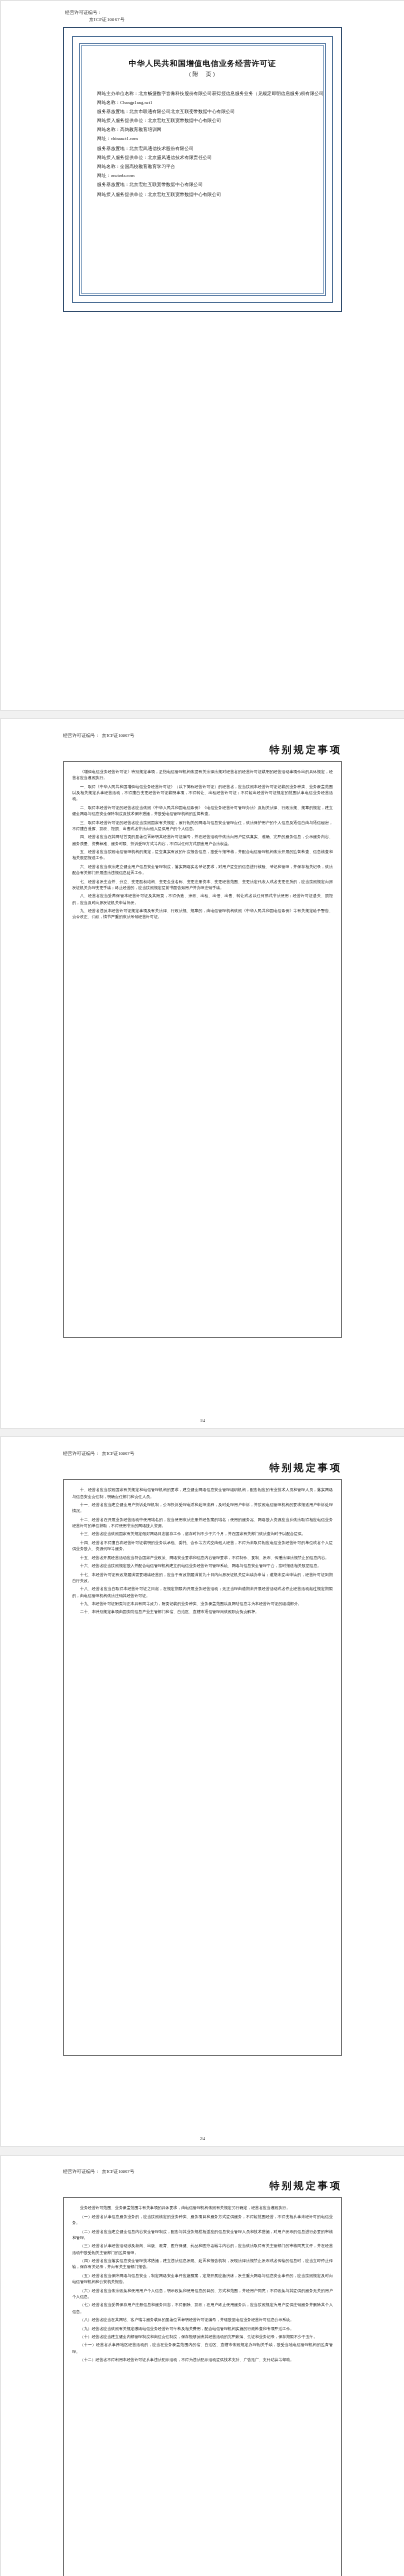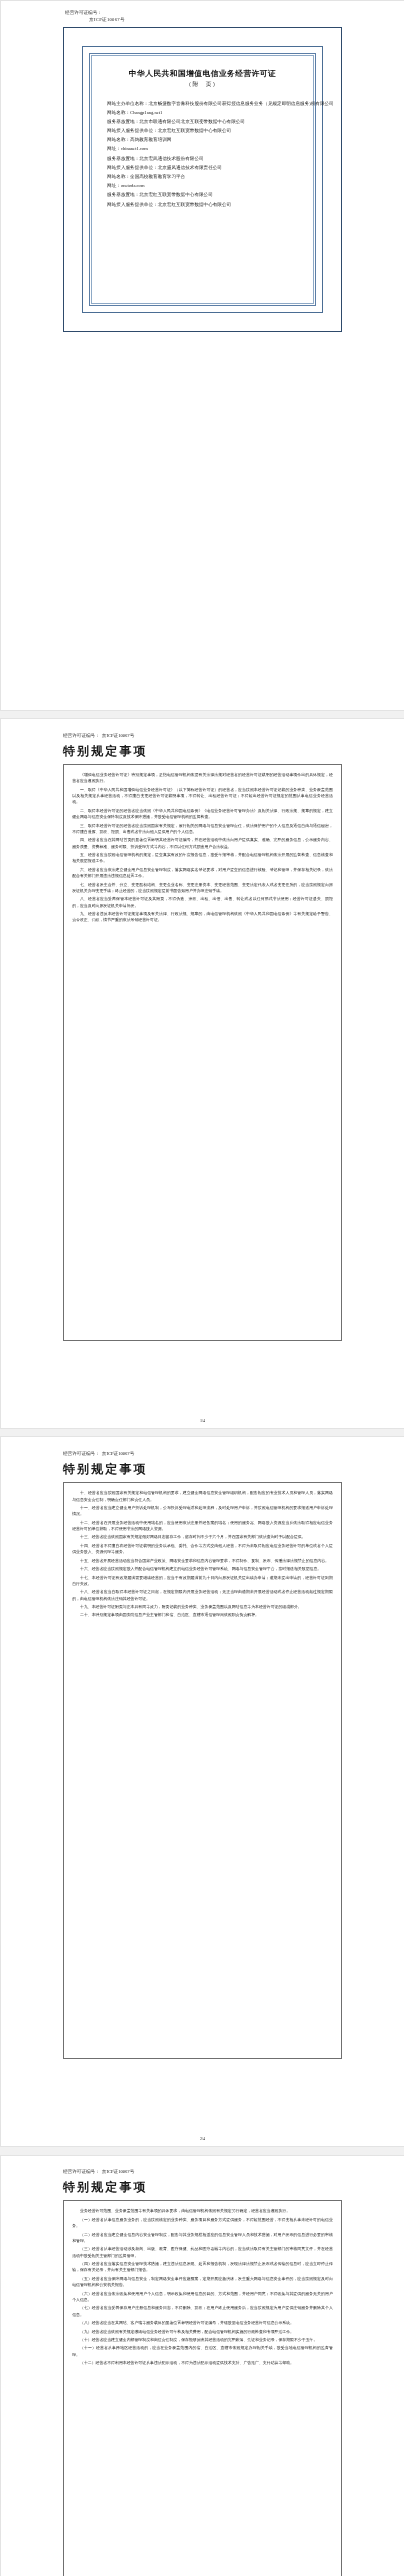--- a/index.html
+++ b/index.html
@@ -38,21 +38,21 @@
     line-height: 1.5;
     margin-bottom: 3.1px;
     padding-left: 2.1px;
     color: #1c1c1c;
   }
   .cert-no-value { letter-spacing: 0.3px; padding-left: 24px; }
 
   
   .frame-outer {
     border: 1px solid #2e4a6b;
-    padding: 18px;
+    padding: 8px;
     background: #ffffff;
   }
   .frame-mid {
     border: 0.5px solid #4a6d94;
     padding: 2.6px;
   }
   .frame-orn {
     border: 3.6px solid transparent;
     
     background:
@@ -88,22 +88,22 @@
     letter-spacing: 1px;
     margin: 0 0 9.3px 0;
   }
   .kv-list { font-size: 4.6px; line-height: 2.0; }
   .kv-line { white-space: nowrap; }
   .kv-key { display: inline-block; }
   .kv-val { display: inline-block; }
 
   
   .sp-title {
-    text-align: left;
-    font-size: 12px;
+    text-align: right;
+    font-size: 10px;
     font-weight: bold;
     letter-spacing: 2.1px;
     margin: 1px 0 4.1px 0;
   }
   .sp-box {
     border: 0.5px solid #6f6f6f;
     padding: 7.2px 8.2px 7.2px 8.2px;
     min-height: 577px;
     box-sizing: border-box;
   }

